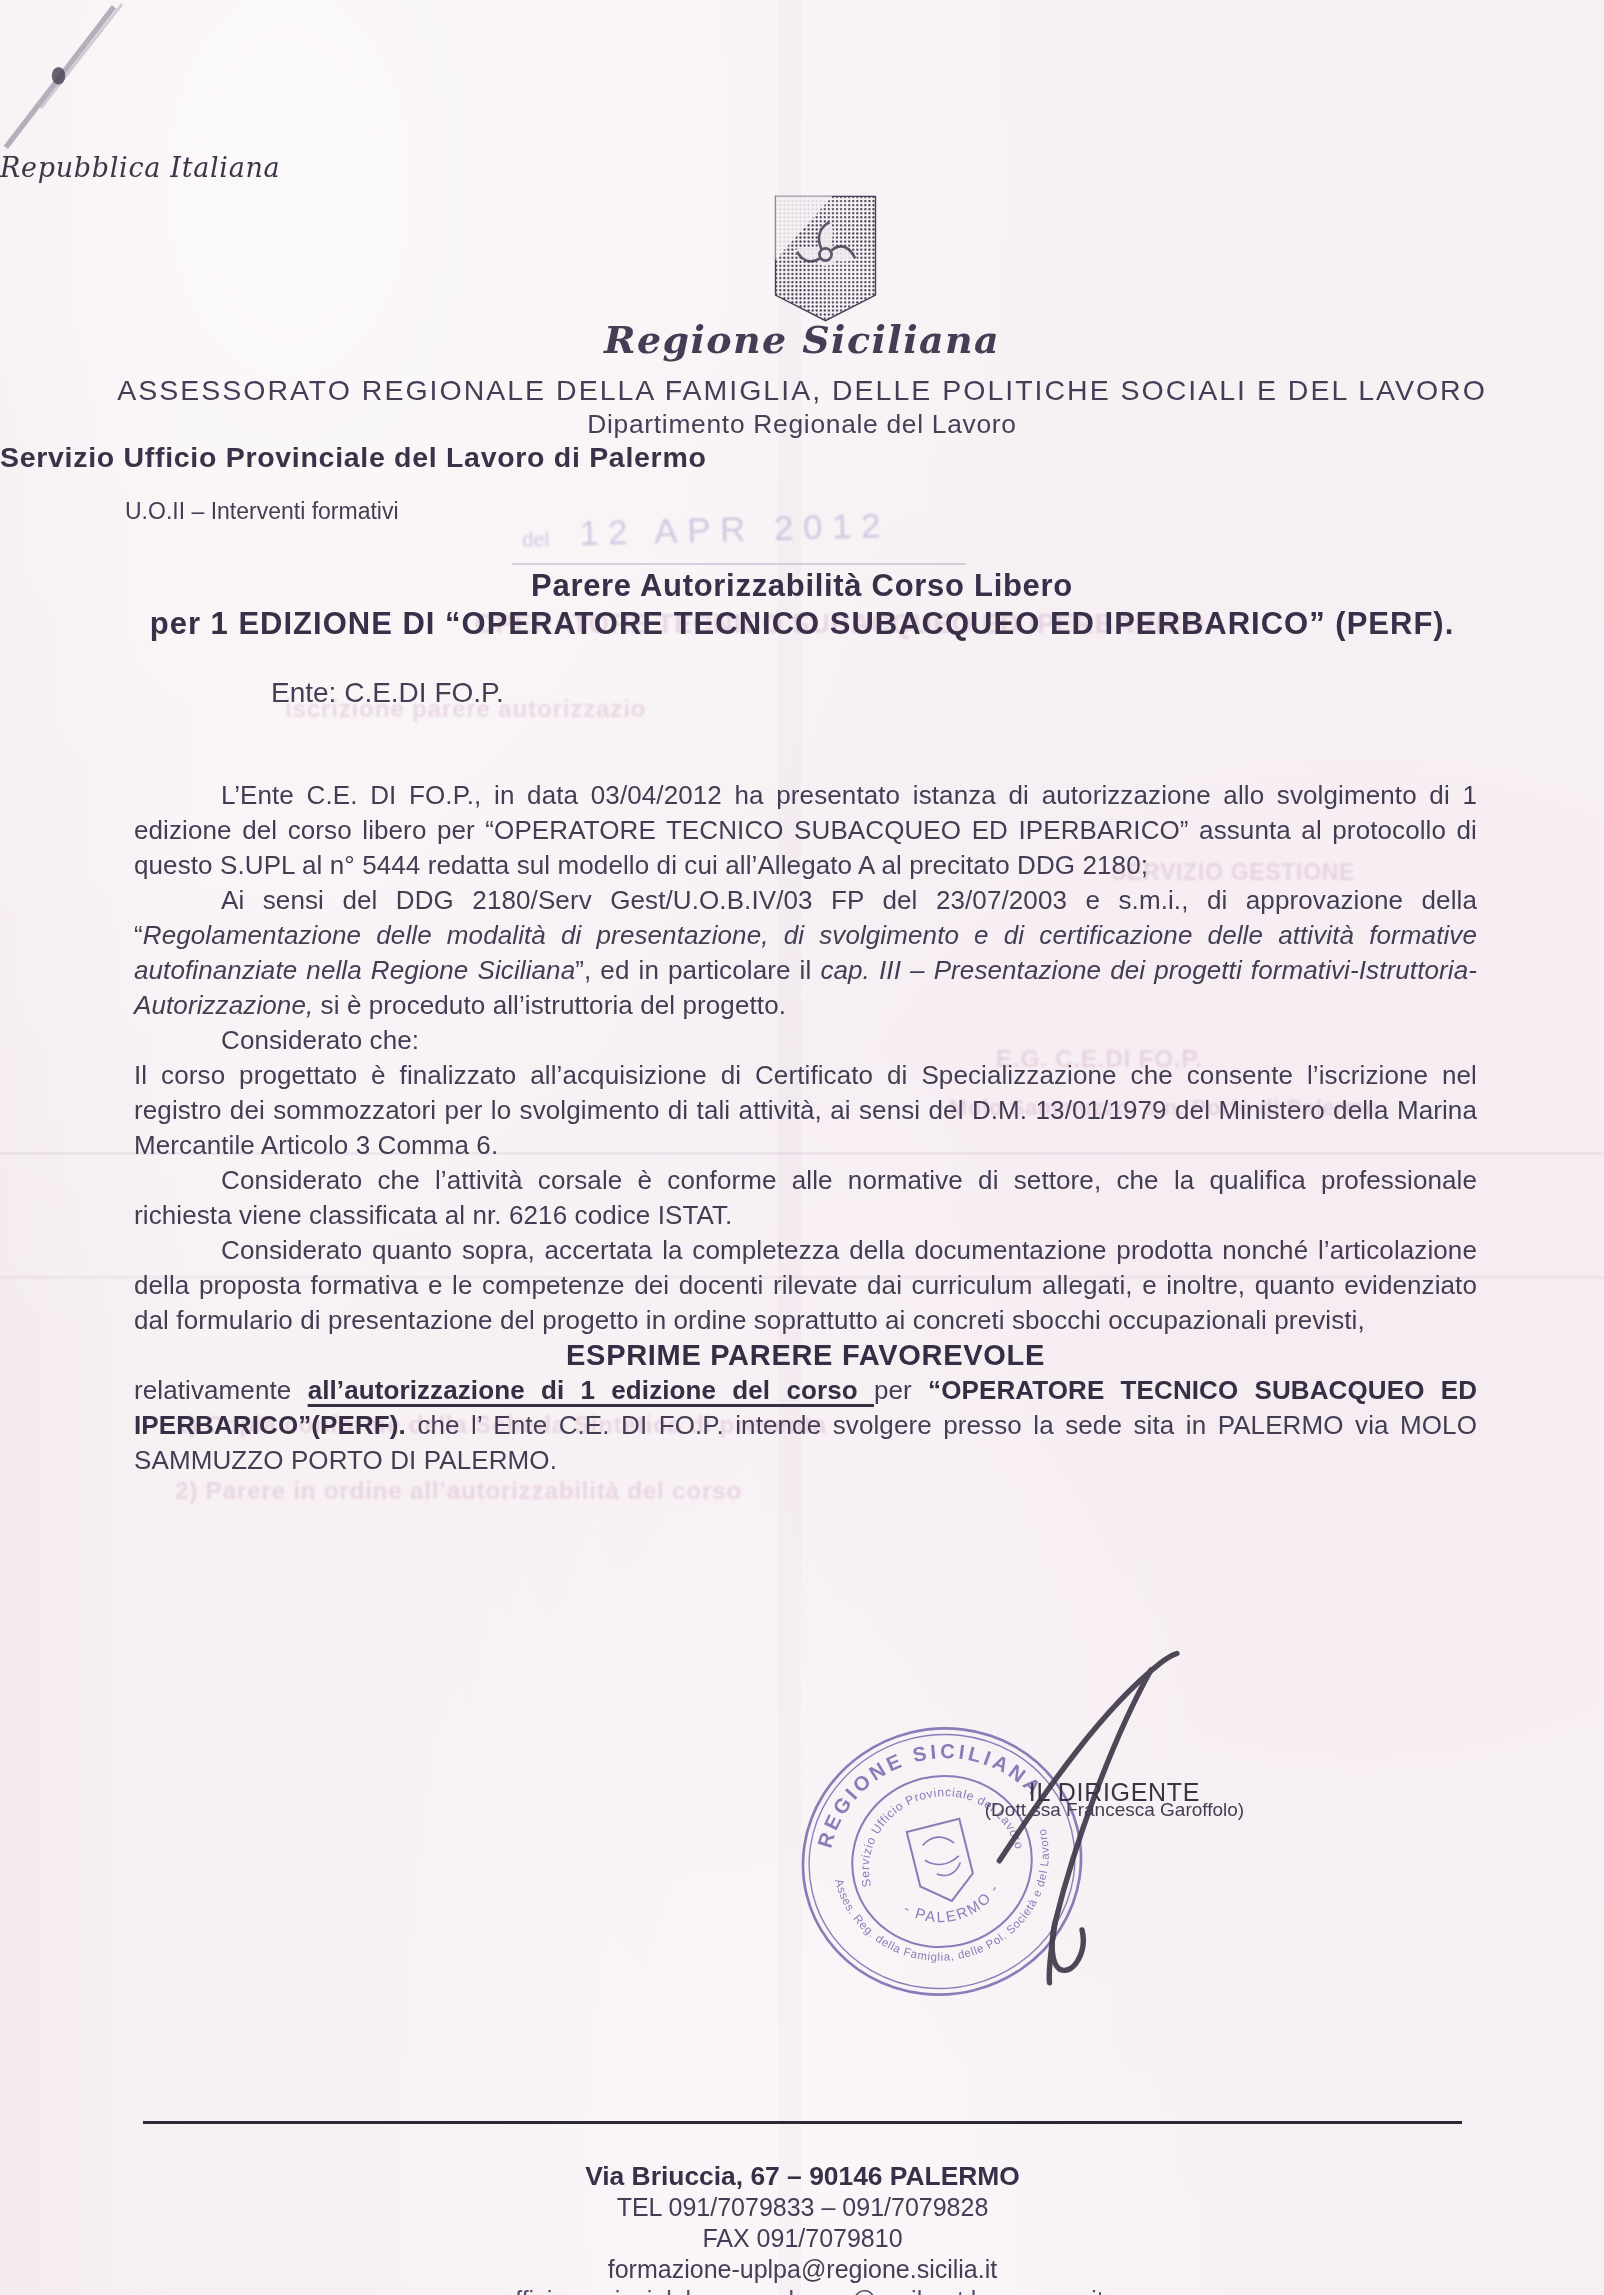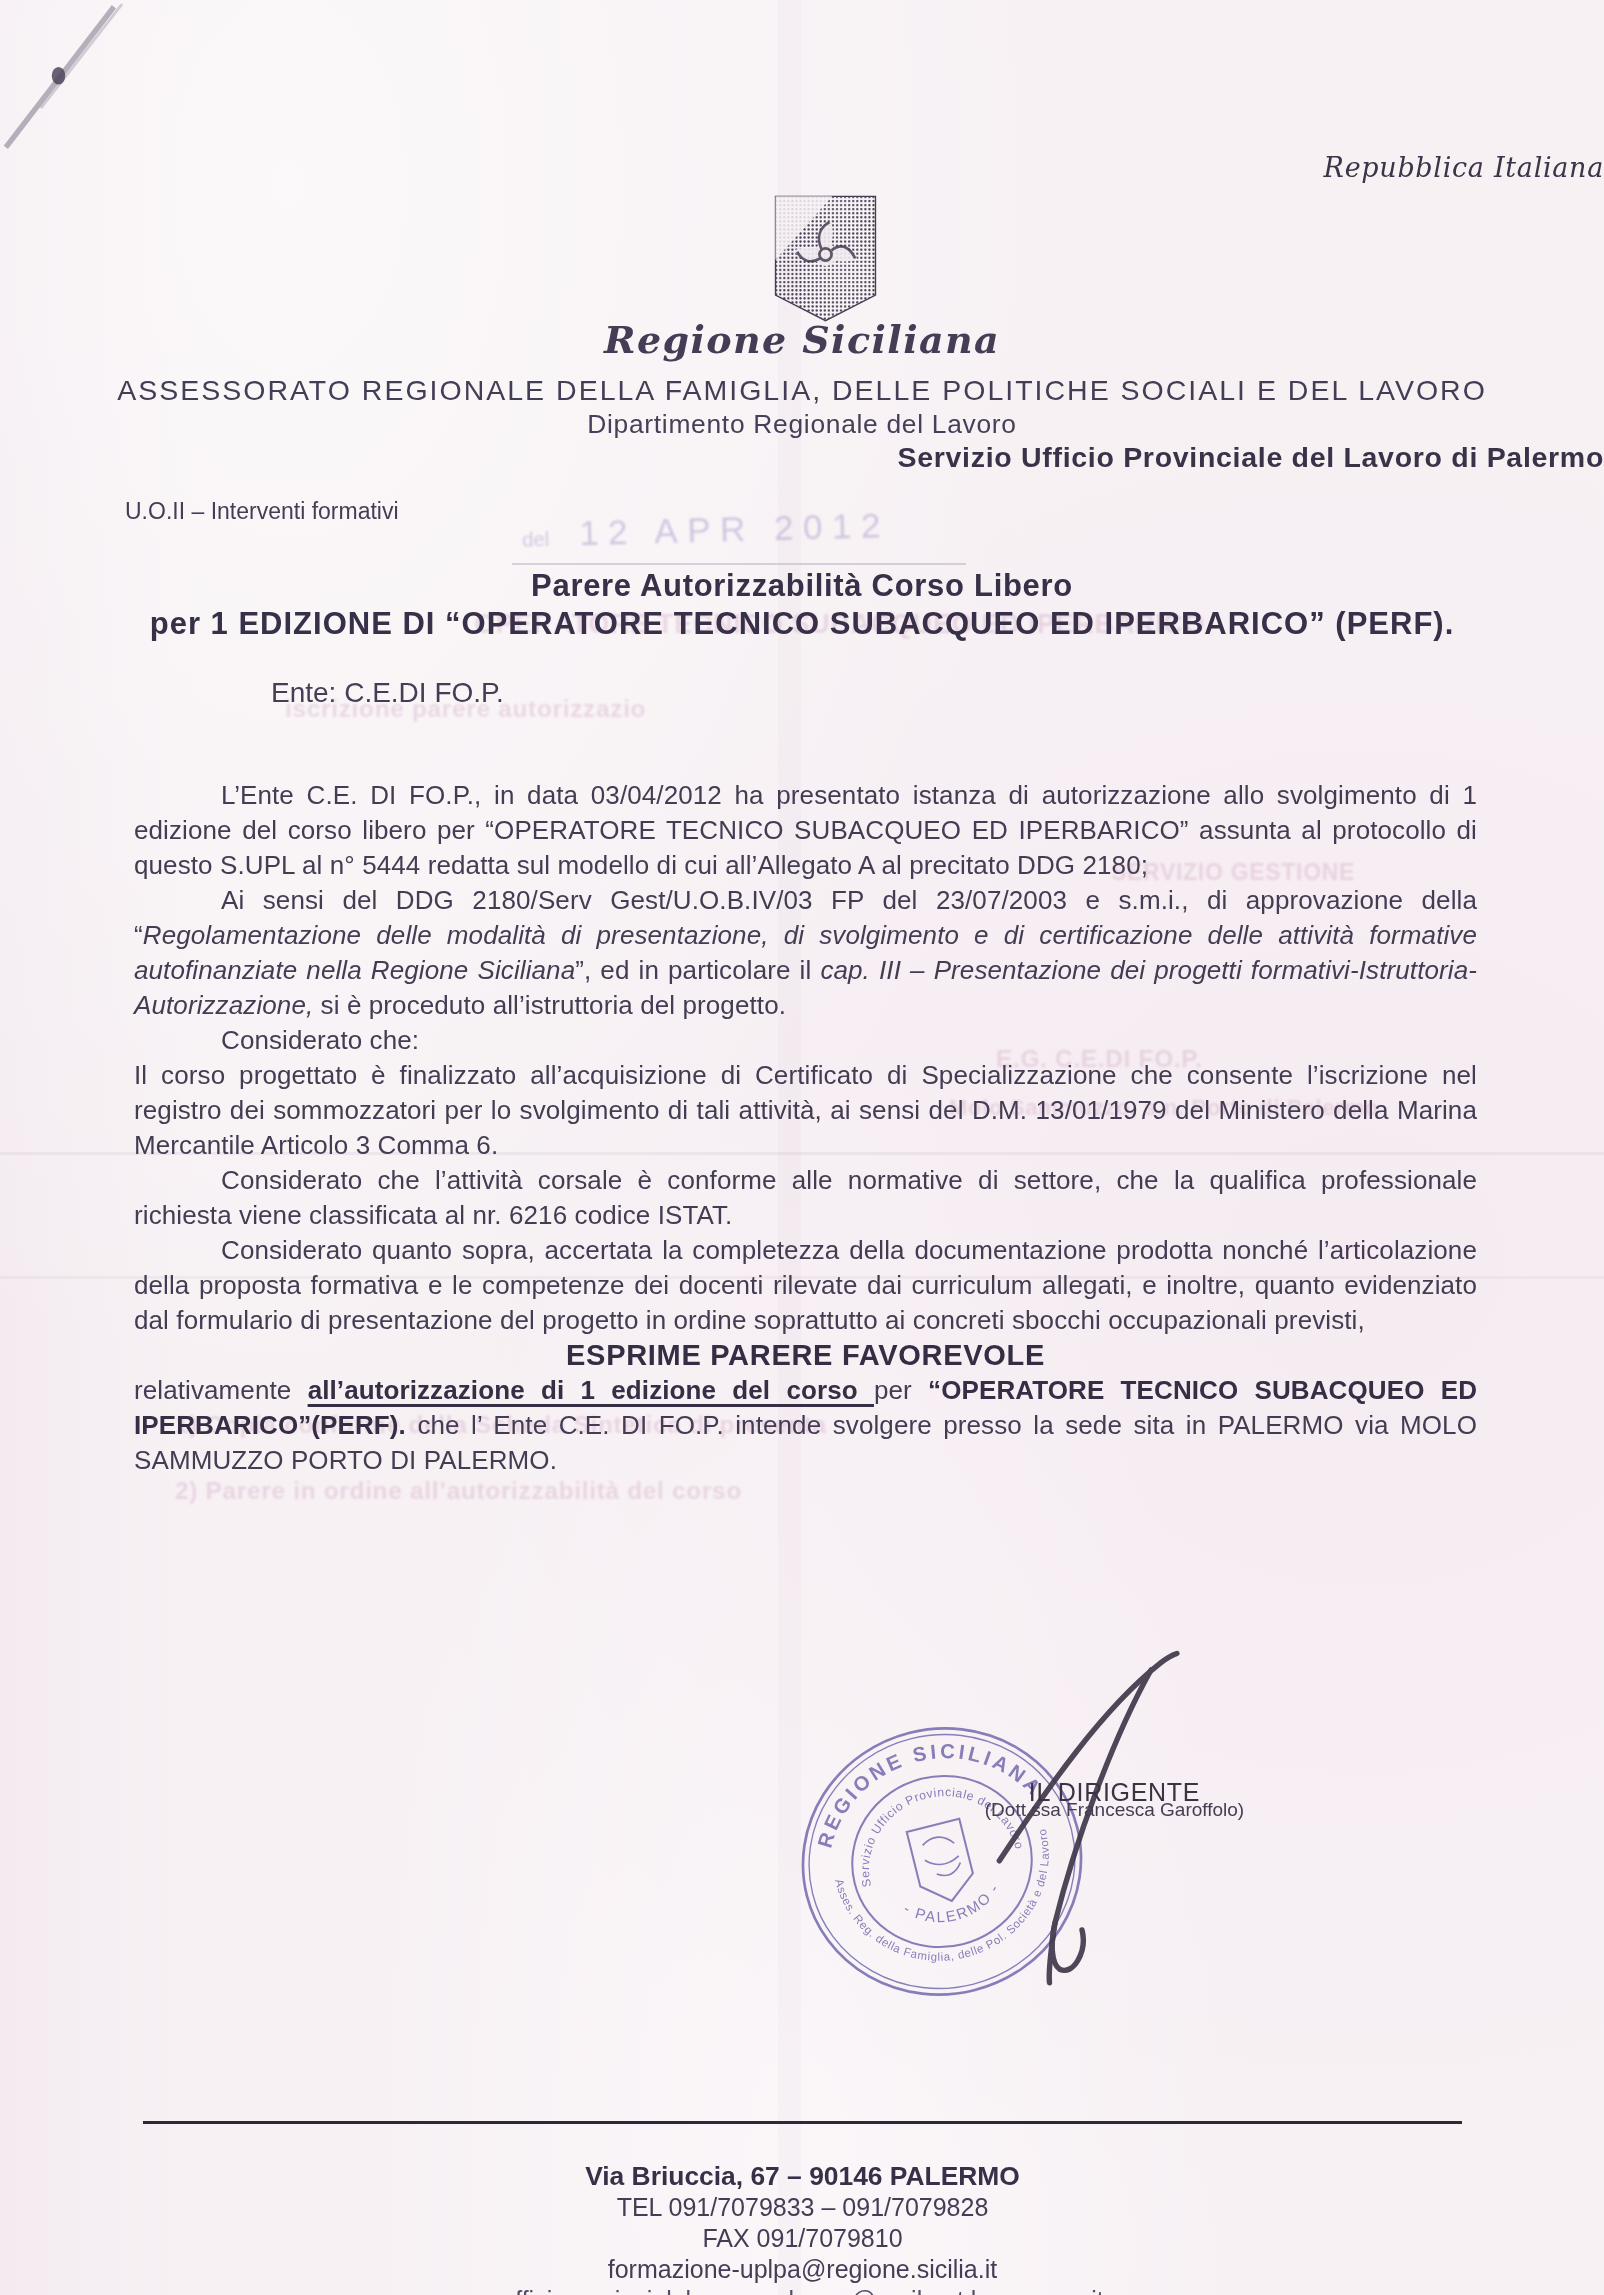--- a/index.html
+++ b/index.html
@@ -7,29 +7,29 @@
     position:relative;width:1604px;height:2295px;margin:0 auto;overflow:hidden;
     background:
       radial-gradient(ellipse at 18% 8%, rgba(255,255,255,.55), transparent 42%),
       radial-gradient(ellipse at 85% 55%, rgba(242,226,236,.35), transparent 55%),
       radial-gradient(ellipse at 50% 95%, rgba(255,252,254,.5), transparent 40%),
       linear-gradient(90deg, rgba(236,221,231,.3), rgba(250,245,248,0) 12%),
       #f7f1f4;
     font-family:"Liberation Sans", sans-serif;
     color:#413a51;
   }
-  .republic{position:absolute;left:0;top:152px;width:100%;text-align:right;
+  .republic{position:absolute;left:0;top:152px;width:100%;text-align:left;
     font-family:"DejaVu Serif", serif;font-style:italic;font-size:27px;color:#3c3449;letter-spacing:0.7px;}
   .region-script{position:absolute;left:0;top:317px;width:100%;text-align:center;
     font-family:"DejaVu Serif", serif;font-style:italic;font-weight:bold;font-size:38px;color:#453c55;letter-spacing:1.4px;}
   .hline1{position:absolute;left:0;top:374px;width:100%;text-align:center;
     font-size:28.5px;letter-spacing:2px;color:#453d55;}
   .hline2{position:absolute;left:0;top:409px;width:100%;text-align:center;
     font-size:26.4px;letter-spacing:0.7px;color:#473f57;}
-  .hline3{position:absolute;left:0;top:441px;width:100%;text-align:right;
+  .hline3{position:absolute;left:0;top:441px;width:100%;text-align:left;
     font-size:28.5px;font-weight:bold;letter-spacing:0.7px;color:#3a3248;}
   .uo{position:absolute;left:125px;top:498px;font-size:23px;color:#453d55;text-align:center;}
   
   .datestamp{position:absolute;left:522px;top:510px;color:#b2a0cf;opacity:.55;filter:blur(0.8px);
     transform:rotate(-1.5deg);white-space:nowrap;}
   .datestamp .sm{font-size:20.3px;margin-right:27px;}
   .datestamp .bg{font-size:35px;letter-spacing:9.5px;}
   .datestamp-line{position:absolute;left:512px;top:563px;width:454px;height:2px;background:rgba(98,76,132,.22);filter:blur(0.7px);}
   
   .title1{position:absolute;left:0;top:568px;width:100%;text-align:center;

